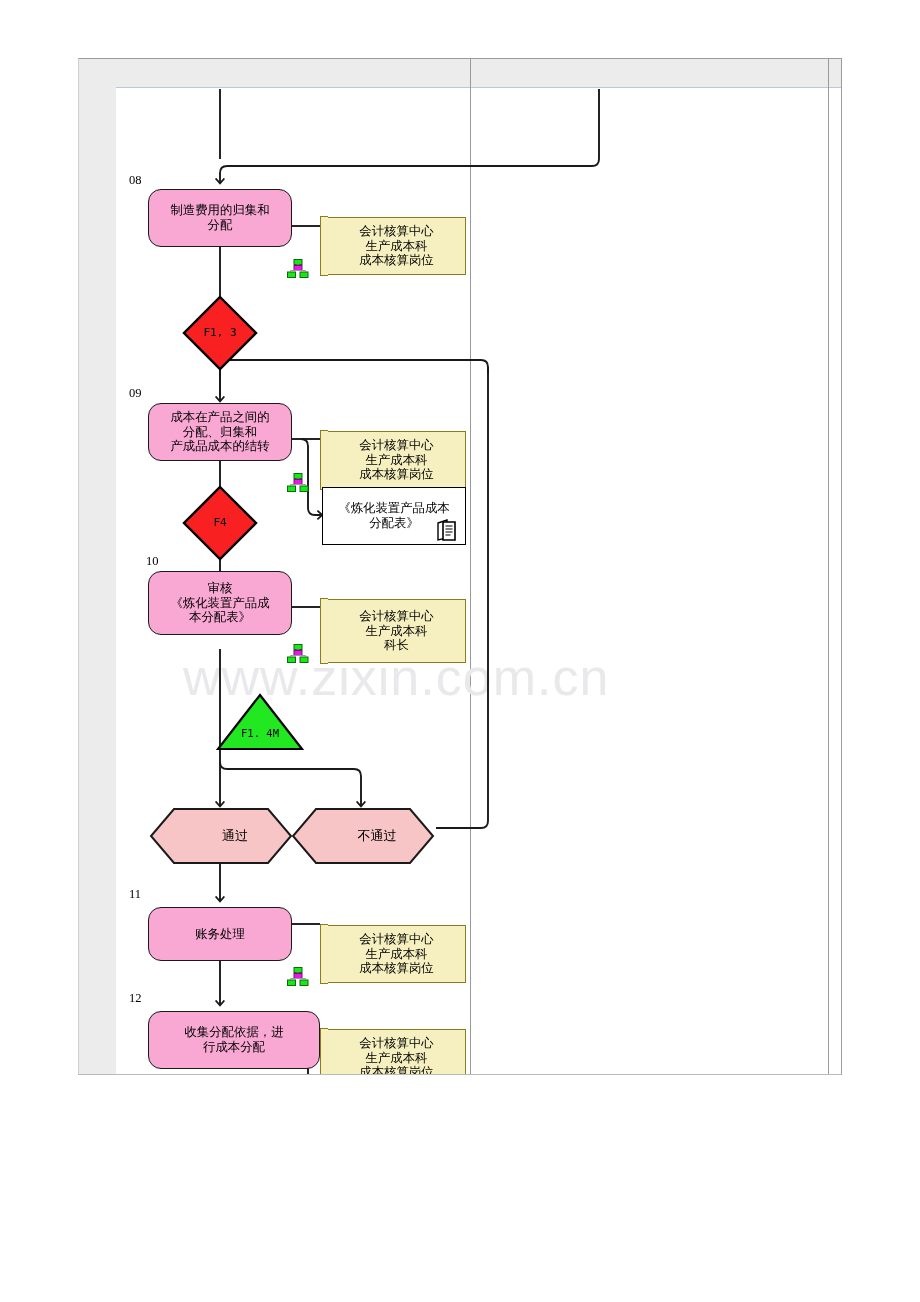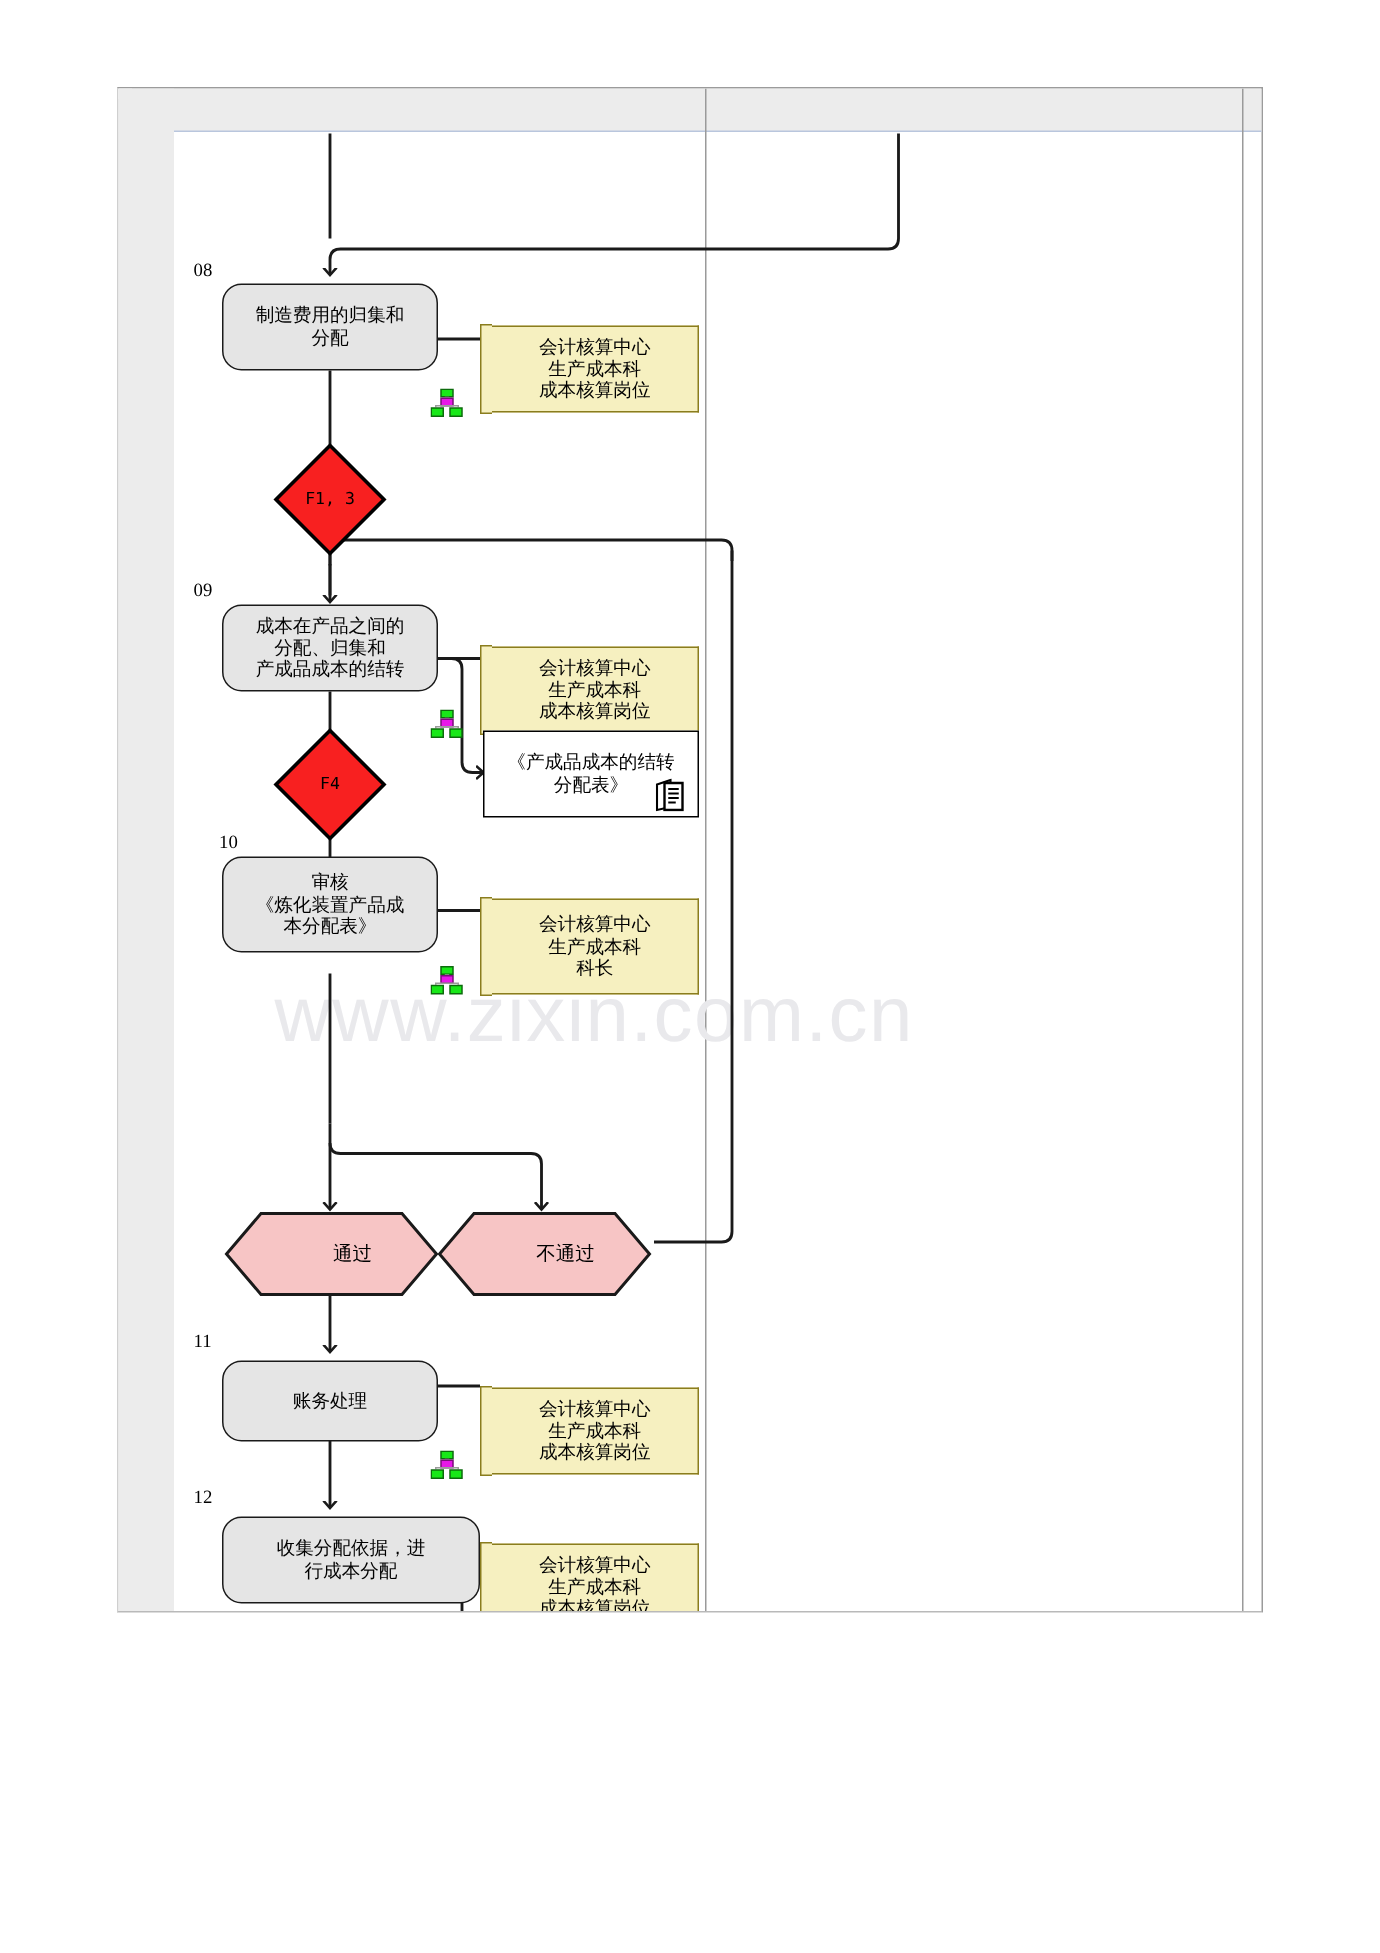--- a/index.html
+++ b/index.html
@@ -36,21 +36,21 @@
   #canvas{position:absolute;left:0;top:0;width:764px;height:1017px;}
   svg.lines{position:absolute;left:0;top:0;width:764px;height:1017px;overflow:visible;}
 
   
   .node{position:absolute;box-sizing:border-box;display:flex;align-items:center;
         justify-content:center;text-align:center;line-height:1.18;}
   .nodetxt{display:block;white-space:pre-line;}
 
   
   .proc{
-    background:#e5e5e5;border:1.6px solid #1a1a1a;border-radius:13px;
+    background:#f9a8d4;border:1.6px solid #1a1a1a;border-radius:13px;
     font-size:12.4px;color:#000;padding:2px 6px;
   }
   
   .role{
     background:#f6f0c0;border:1.6px solid #8a7d1e;font-size:12.4px;color:#000;
     border-left:none;padding:2px 4px;margin-top:28px;
   }
   .role::before{
     content:"";position:absolute;left:-8px;top:-1.6px;bottom:-1.6px;width:8px;
     background:#f6f0c0;border:1.6px solid #8a7d1e;border-right:none;box-sizing:border-box;
@@ -189,21 +189,21 @@
     <svg class="orgicon" style="left:208px;top:414px" viewBox="0 0 22 20">
       <rect x="7" y="0.5" width="8" height="5" fill="#18e818" stroke="#0c6b0c" stroke-width="1"></rect>
       <rect x="9.5" y="5.5" width="3" height="2.5" fill="#9b9b9b"></rect>
       <rect x="7" y="6.5" width="8" height="5" fill="#e818e8" stroke="#7a0c7a" stroke-width="1"></rect>
       <path d="M3.5,12.5 L3.5,11.5 L18.5,11.5 L18.5,12.5" fill="none" stroke="#9b9b9b" stroke-width="1"></path>
       <rect x="0.5" y="13" width="8" height="5.5" fill="#18e818" stroke="#0c6b0c" stroke-width="1"></rect>
       <rect x="13" y="13" width="8" height="5.5" fill="#18e818" stroke="#0c6b0c" stroke-width="1"></rect>
     </svg>
 
     <div class="node doc" style="left:243px;top:428px;width:144px;height:58px">
-      <span class="nodetxt">《产成品成本的结转
+      <span class="nodetxt">《炼化装置产品成本
 分配表》</span>
       <svg class="docglyph" style="left:114px;top:31px" viewBox="0 0 20 22">
         <path d="M1,4 L10,1 L10,19 L1,21 Z" fill="#ffffff" stroke="#000" stroke-width="1.4"></path>
         <path d="M6,3 L18,3 L18,21 L6,21 Z" fill="#ffffff" stroke="#000" stroke-width="1.6"></path>
         <path d="M8.5,7 L15.5,7 M8.5,10 L15.5,10 M8.5,13 L15.5,13 M8.5,16 L13.5,16" stroke="#000" stroke-width="1.2"></path>
       </svg>
     </div>
 
     <div class="node dia" style="left:102px;top:425px;width:78px;height:78px">
       <svg width="78" height="78" viewBox="0 0 78 78">
@@ -224,20 +224,26 @@
     </div>
     <svg class="orgicon" style="left:208px;top:585px" viewBox="0 0 22 20">
       <rect x="7" y="0.5" width="8" height="5" fill="#18e818" stroke="#0c6b0c" stroke-width="1"></rect>
       <rect x="9.5" y="5.5" width="3" height="2.5" fill="#9b9b9b"></rect>
       <rect x="7" y="6.5" width="8" height="5" fill="#e818e8" stroke="#7a0c7a" stroke-width="1"></rect>
       <path d="M3.5,12.5 L3.5,11.5 L18.5,11.5 L18.5,12.5" fill="none" stroke="#9b9b9b" stroke-width="1"></path>
       <rect x="0.5" y="13" width="8" height="5.5" fill="#18e818" stroke="#0c6b0c" stroke-width="1"></rect>
       <rect x="13" y="13" width="8" height="5.5" fill="#18e818" stroke="#0c6b0c" stroke-width="1"></rect>
     </svg>
 
+    <div class="node tri" style="left:137px;top:634px;width:88px;height:58px">
+      <svg width="88" height="58" viewBox="0 0 88 58">
+        <polygon points="44,2 86,56 2,56" fill="#22e822" stroke="#000" stroke-width="2.2"></polygon>
+      </svg>
+      <span>F1. 4M</span>
+    </div>
 
     <div class="node hex" style="left:70px;top:748px;width:144px;height:58px">
       <svg width="144" height="58" viewBox="0 0 144 58">
         <polygon points="25,2 119,2 142,29 119,56 25,56 2,29" fill="#f7c5c5" stroke="#1a1a1a" stroke-width="2"></polygon>
       </svg>
       <span>通过</span>
     </div>
 
     <div class="node hex" style="left:212px;top:748px;width:144px;height:58px">
       <svg width="144" height="58" viewBox="0 0 144 58">

